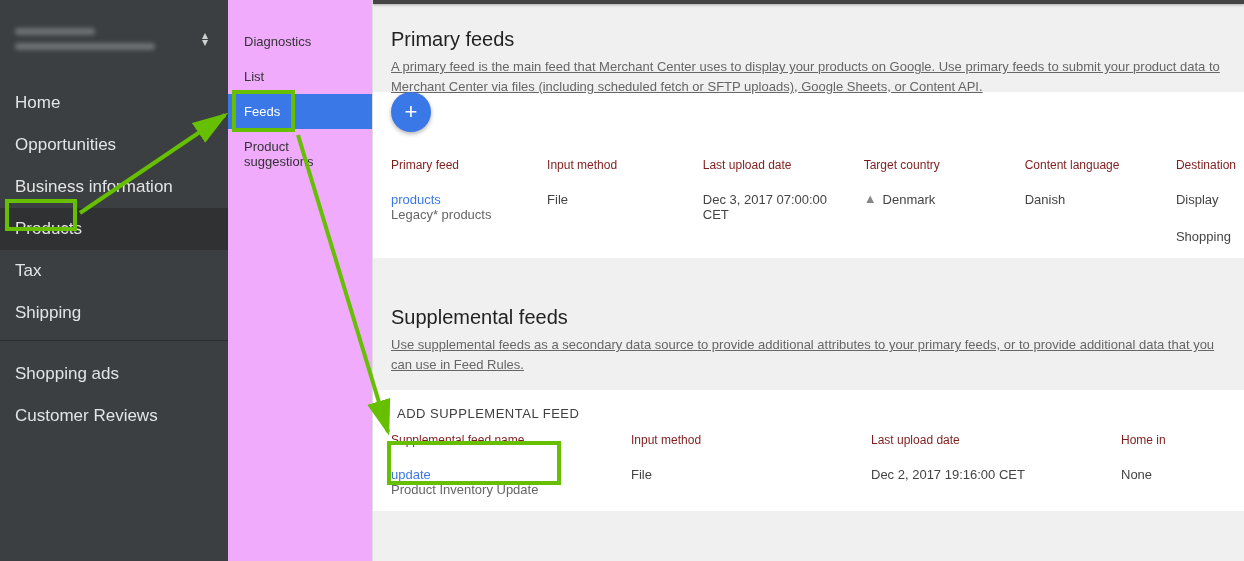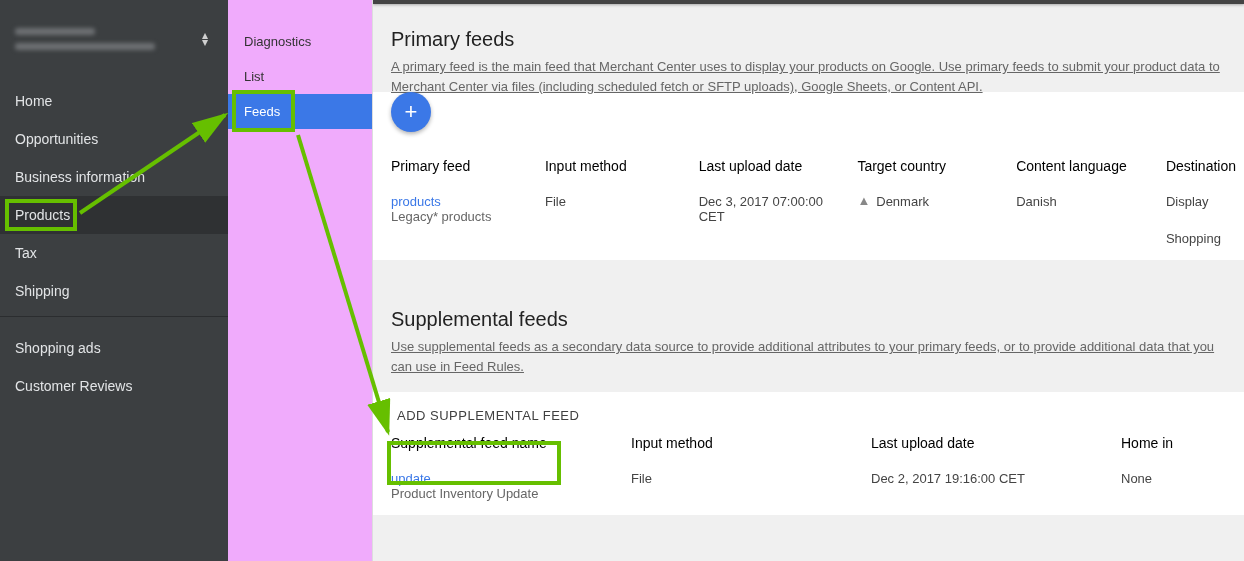--- a/index.html
+++ b/index.html
@@ -7,40 +7,40 @@
   .root { display: flex; width: 100%; height: 100%; }
 
   
   .sidebar { width: 228px; background: #3c3f41; color: #cfd2d4; display: flex; flex-direction: column; padding-top: 22px; position: relative; }
   .account-block { padding: 6px 18px 18px 15px; position: relative; }
   .acct-line { display:block; height: 7px; background: #6d7073; border-radius: 3px; margin-bottom: 8px; filter: blur(2px); }
   .acct-line.l1 { width: 80px; }
   .acct-line.l2 { width: 140px; }
   .expand-icon { position: absolute; right: 20px; top: 10px; color: #d0d0d0; font-size: 12px; line-height: 7px; cursor: pointer; }
   .sb-group { padding-top: 6px; }
-  .sb-item { padding: 11px 15px; font-size: 14px; color: #e2e4e6; cursor: pointer; }
+  .sb-item { padding: 11px 15px; font-size: 17px; color: #e2e4e6; cursor: pointer; }
   .sb-item.active { background: #2f3133; }
   .sb-divider { border-top: 1px solid #2b2d2f; margin: 6px 0; }
 
   
   .subnav { width: 145px; background: #f0abfc; border-right: 1px solid #ddd; box-shadow: 1px 0 2px rgba(0,0,0,.05); display:flex; flex-direction:column; padding-top:24px; }
   .sn-item { padding: 10px 16px; font-size: 13px; color: #333; cursor: pointer; }
   .sn-item.active { background: #3b78e7; color: #fff; }
 
   
   .main { flex: 1; background: #f0f0f0; overflow: hidden; position: relative; }
   .topbar-gap { height: 4px; background: #444; box-shadow: 0 1px 3px rgba(0,0,0,.3); }
   .section { padding: 24px 0 8px 18px; }
   .section-title { font-size: 20px; color: #222; font-weight: 400; margin-bottom: 6px; }
   .section-desc { font-size: 13px; color: #666; max-width: 840px; line-height: 1.5; text-decoration: underline; }
 
   .panel { background: #fff; margin-top: 8px; padding: 0 0 14px 18px; }
   .fab { width: 40px; height: 40px; border-radius: 50%; background: #3b78e7; color: #fff; display:flex; align-items:center; justify-content:center; font-size: 22px; box-shadow: 0 2px 4px rgba(0,0,0,.3); border:none; cursor:pointer; margin-top:-20px; position:relative; z-index:2;}
   .table { width: 100%; border-collapse: collapse; margin-top: 26px; }
-  .table th { text-align: left; font-weight: 400; color: #000000; font-size: 14px; padding: 0 8px 12px 0; }
+  .table th { text-align: left; font-weight: 400; color: #7f1d1d; font-size: 12px; padding: 0 8px 12px 0; }
   .table td { font-size: 13px; color: #444; padding: 8px 8px 0 0; vertical-align: top; }
   .link { color: #3b78e7; cursor:pointer; }
   .muted { color: #666; }
   .chev { color:#888; margin-right:6px; display:inline-block; transform: translateY(-1px); }
 
   .add-link { display:inline-block; color: #404040; letter-spacing: .5px; font-size: 13px; padding: 16px 6px 8px 6px; cursor:pointer; font-weight:500; }
 
   
   .hl { position: absolute; border: 4px solid #66bf00; pointer-events: none; z-index: 40; }
   .hl-products { left: 5px; top: 199px; width: 72px; height: 32px; }
@@ -77,20 +77,21 @@
     <div class="sb-group">
       <div class="sb-item">Shopping ads</div>
       <div class="sb-item">Customer Reviews</div>
     </div>
   </nav>
 
   <nav class="subnav">
     <div class="sn-item">Diagnostics</div>
     <div class="sn-item">List</div>
     <div class="sn-item active">Feeds</div>
+    <div class="sn-item">Product suggestions</div>
   </nav>
 
   <main class="main">
     <div class="topbar-gap"></div>
 
     <div class="section">
       <div class="section-title">Primary feeds</div>
       <div class="section-desc">A primary feed is the main feed that Merchant Center uses to display your products on Google. Use primary feeds to submit your product data to Merchant Center via files (including scheduled fetch or SFTP uploads), Google Sheets, or Content API.</div>
     </div>
 

